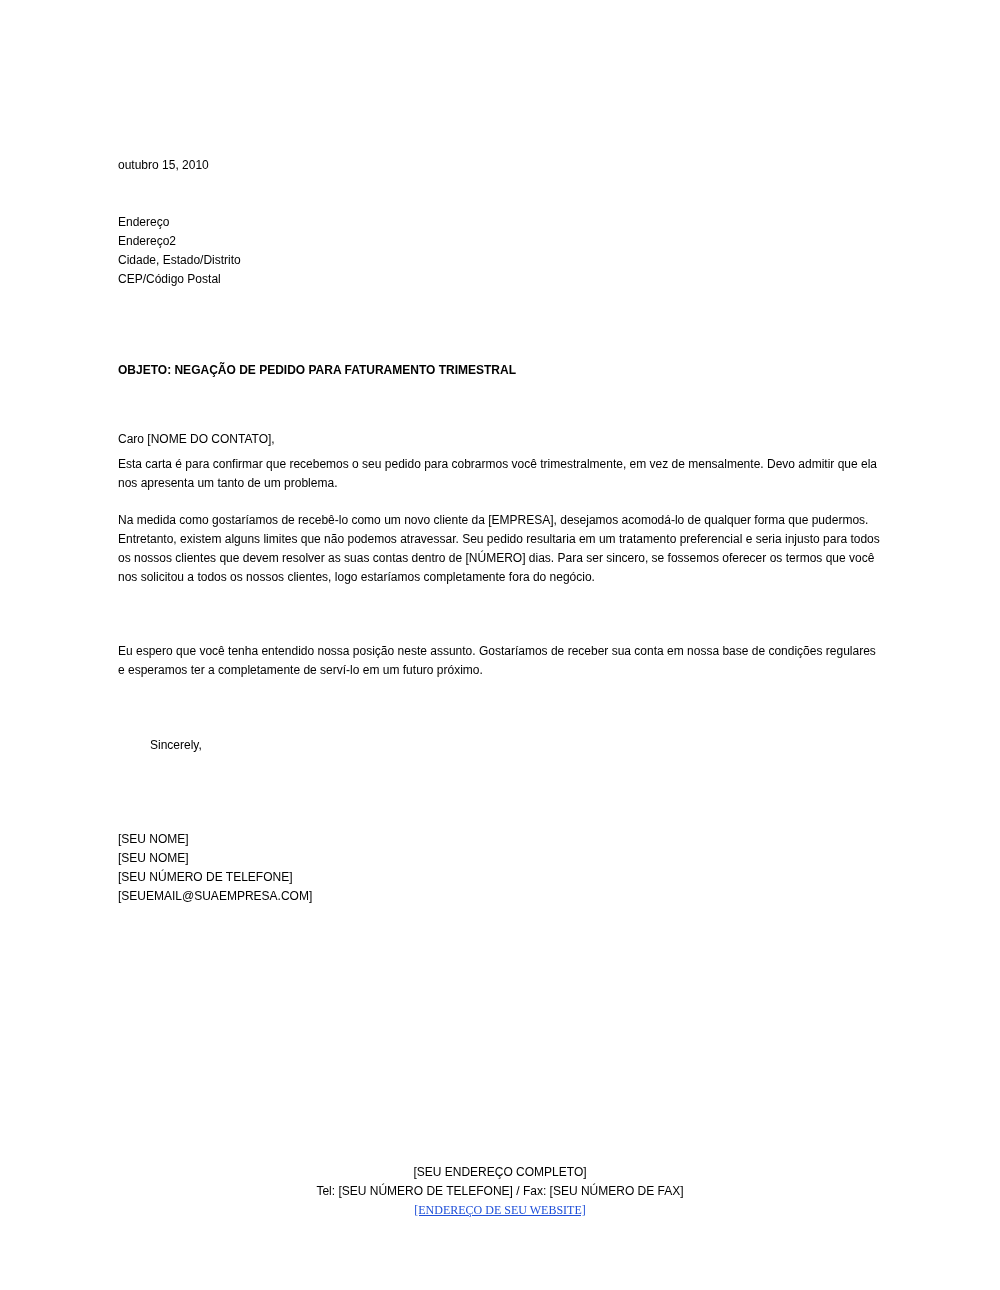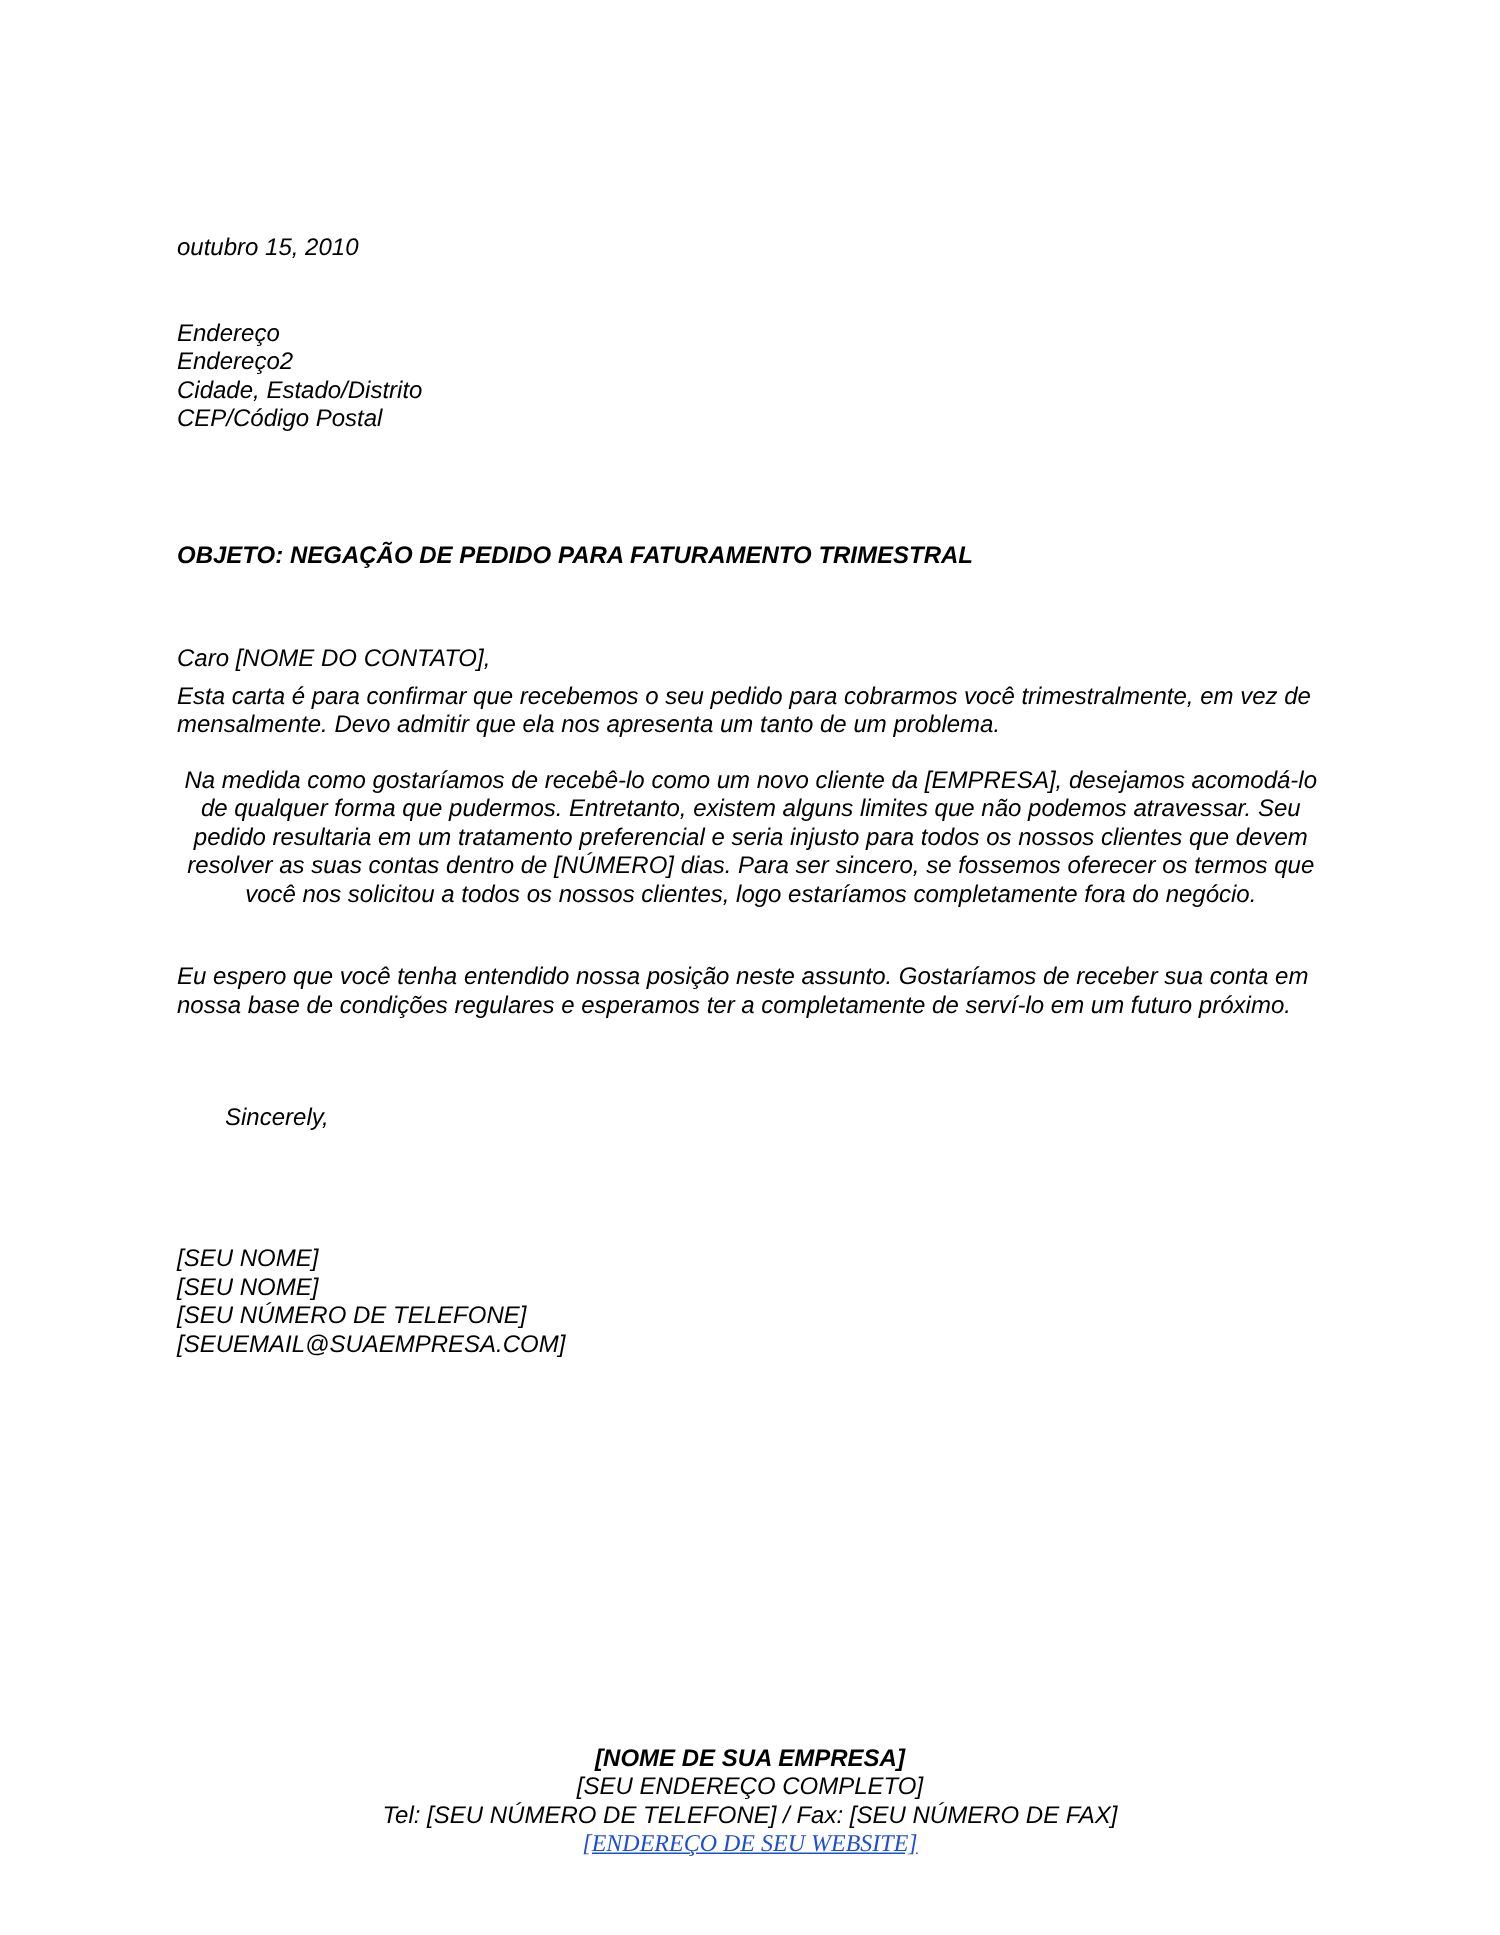--- a/index.html
+++ b/index.html
@@ -7,38 +7,37 @@
     padding: 0;
     background: #ffffff;
   }
   .page {
     position: relative;
     width: 1000px;
     height: 1290px;
     background: #ffffff;
     color: #000000;
     font-family: "Liberation Sans", sans-serif;
-    font-size: 16px;
+    font-size: 12px;
     line-height: 19px;
-    font-style: italic;
   }
   .block {
     position: absolute;
     left: 118px;
     width: 765px;
   }
   .block p {
     margin: 0;
   }
   .date-block      { top: 156px; }
   .recipient-block { top: 213px; }
   .subject-block   { top: 361px; font-weight: bold; }
   .salutation-block{ top: 418px; margin-top: 12px; }
   .para-1          { top: 455px; }
-  .para-2          { top: 511px; text-align: center; }
+  .para-2          { top: 511px; }
   .para-3          { top: 642px; }
   .closing-block   { top: 736px; margin-left: 32px; }
   .signature-block { top: 830px; }
   .footer-block {
     position: absolute;
     left: 0;
     top: 1163px;
     width: 1000px;
     text-align: center;
   }
@@ -92,19 +91,18 @@
   </div>
 
   <div class="block signature-block">
     <p>[SEU NOME]</p>
     <p>[SEU NOME]</p>
     <p>[SEU NÚMERO DE TELEFONE]</p>
     <p>[SEUEMAIL@SUAEMPRESA.COM]</p>
   </div>
 
   <div class="footer-block">
-    <p class="footer-company">[NOME DE SUA EMPRESA]</p>
     <p>[SEU ENDEREÇO COMPLETO]</p>
     <p>Tel: [SEU NÚMERO DE TELEFONE] / Fax: [SEU NÚMERO DE FAX]</p>
     <p><a class="footer-link">[ENDEREÇO DE SEU WEBSITE]</a></p>
   </div>
 
 </div>
 
 </body></html>

